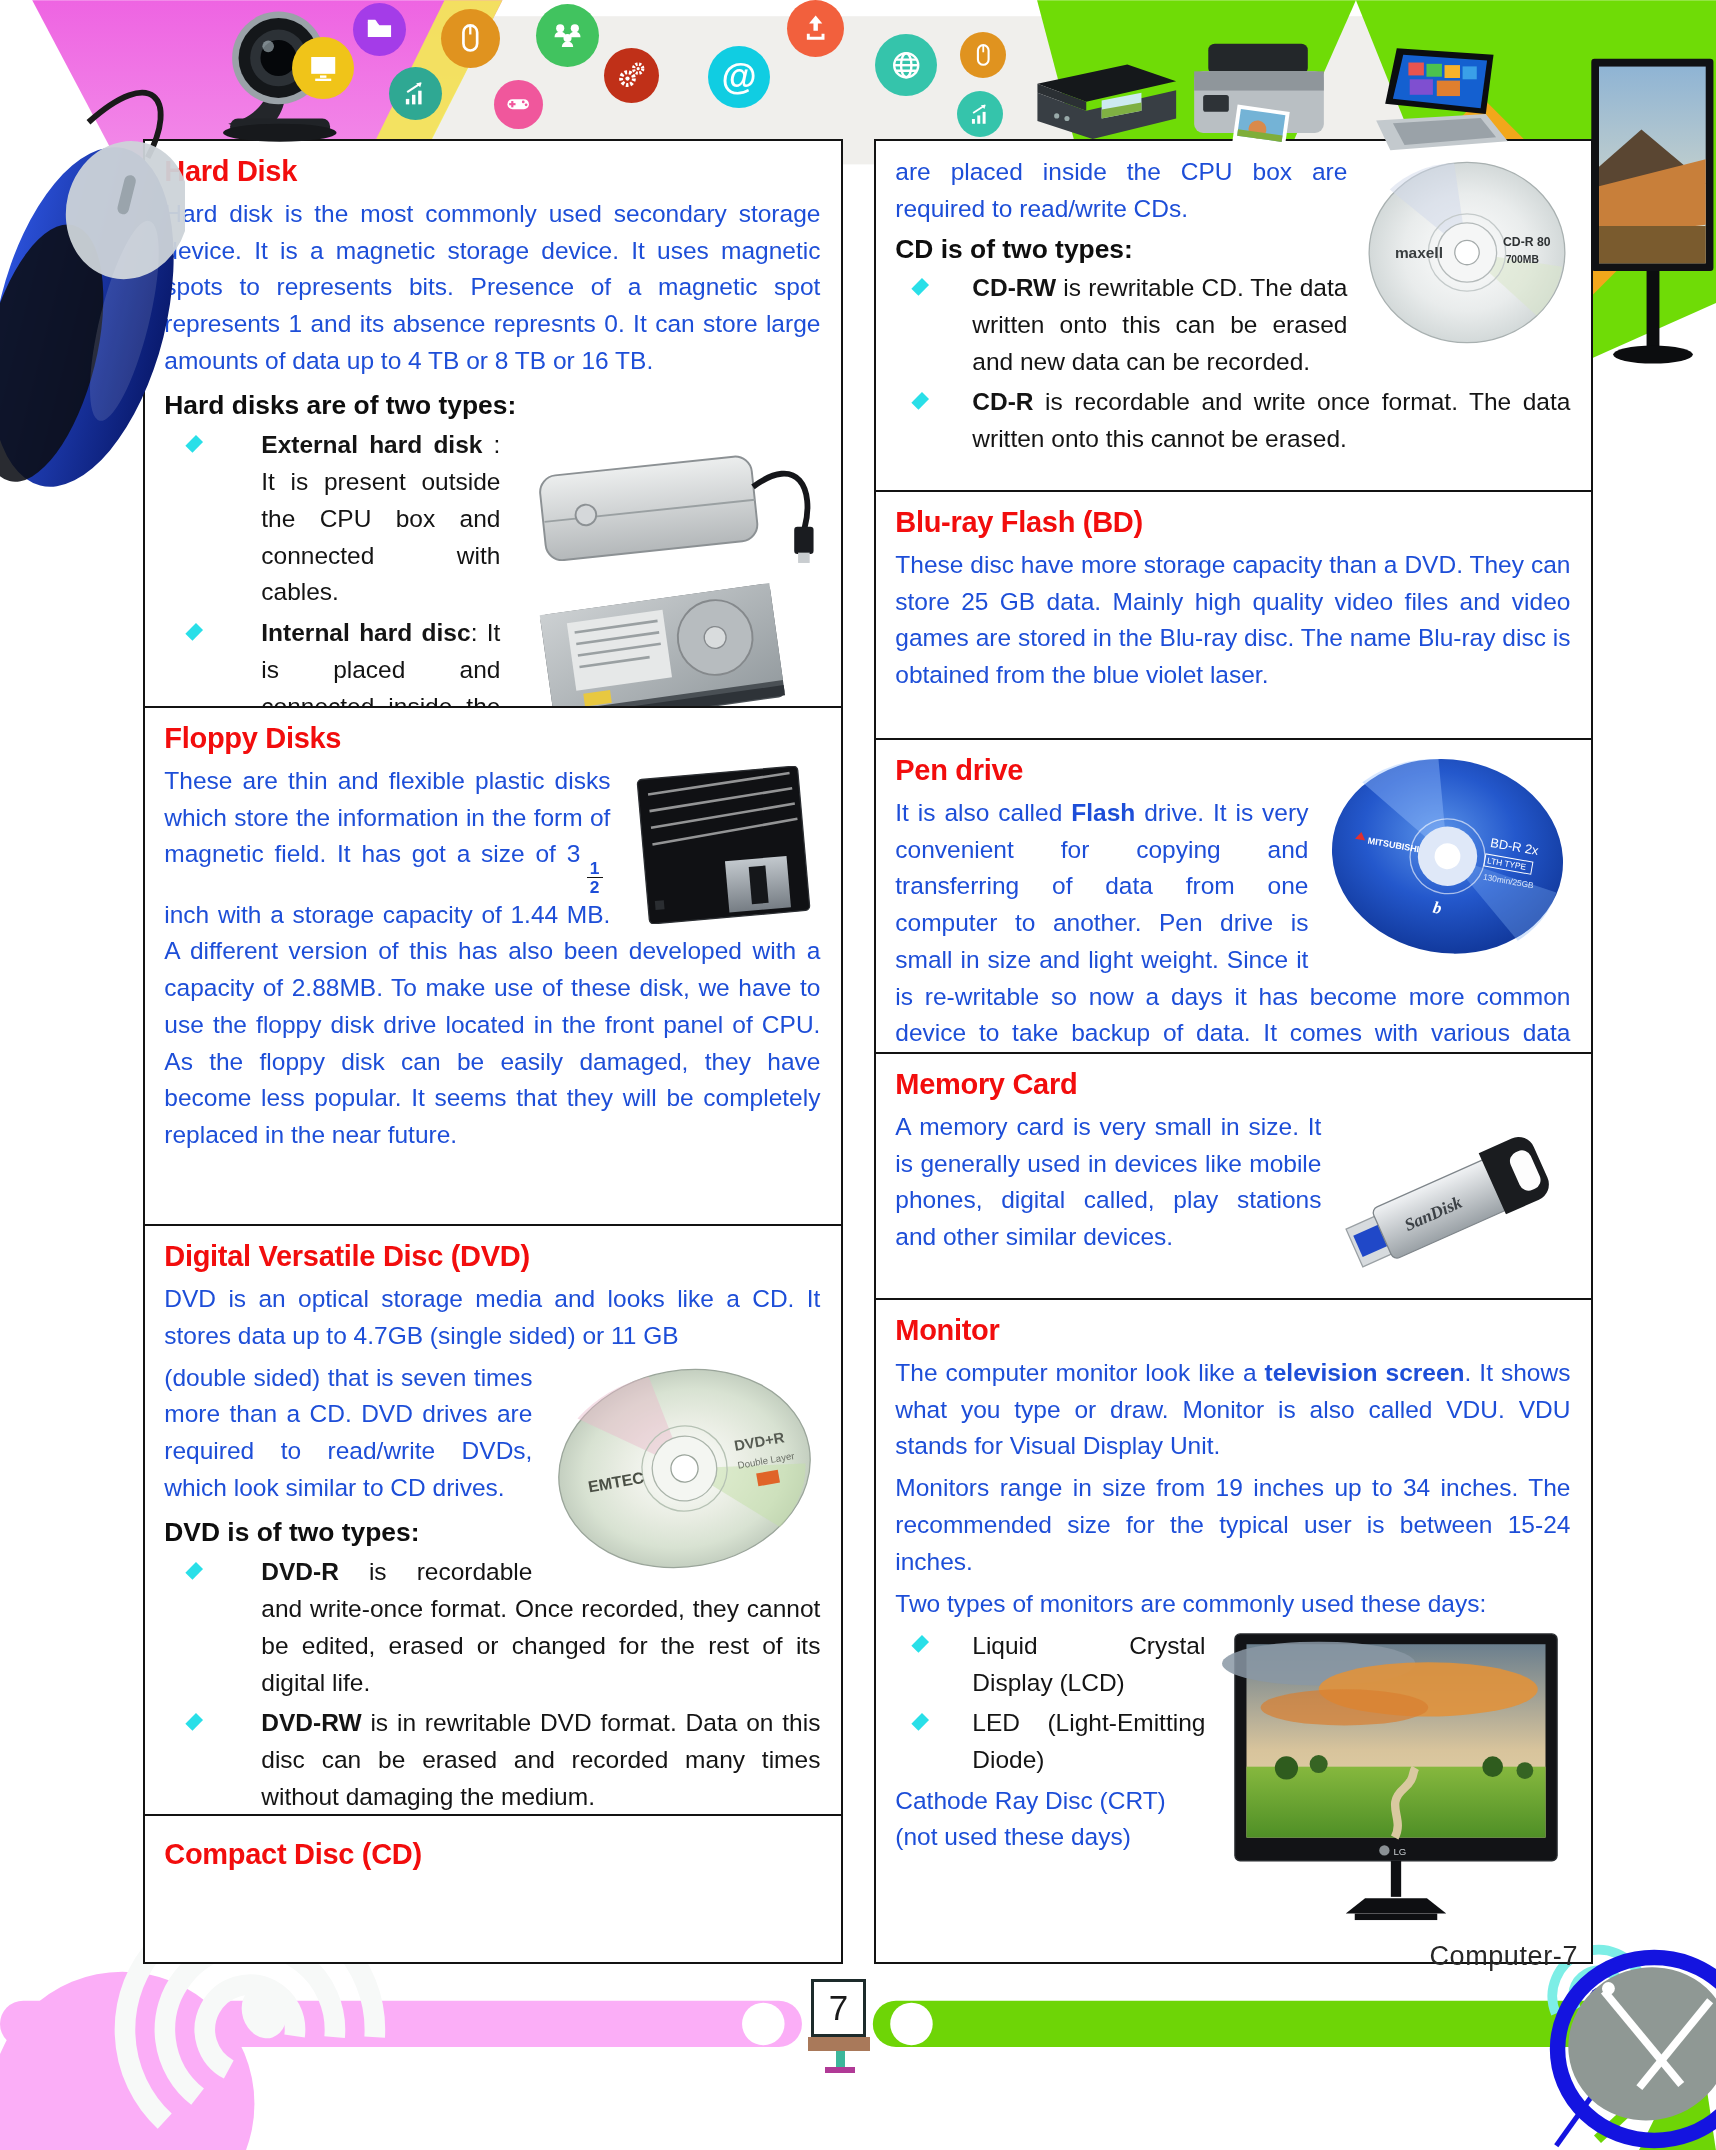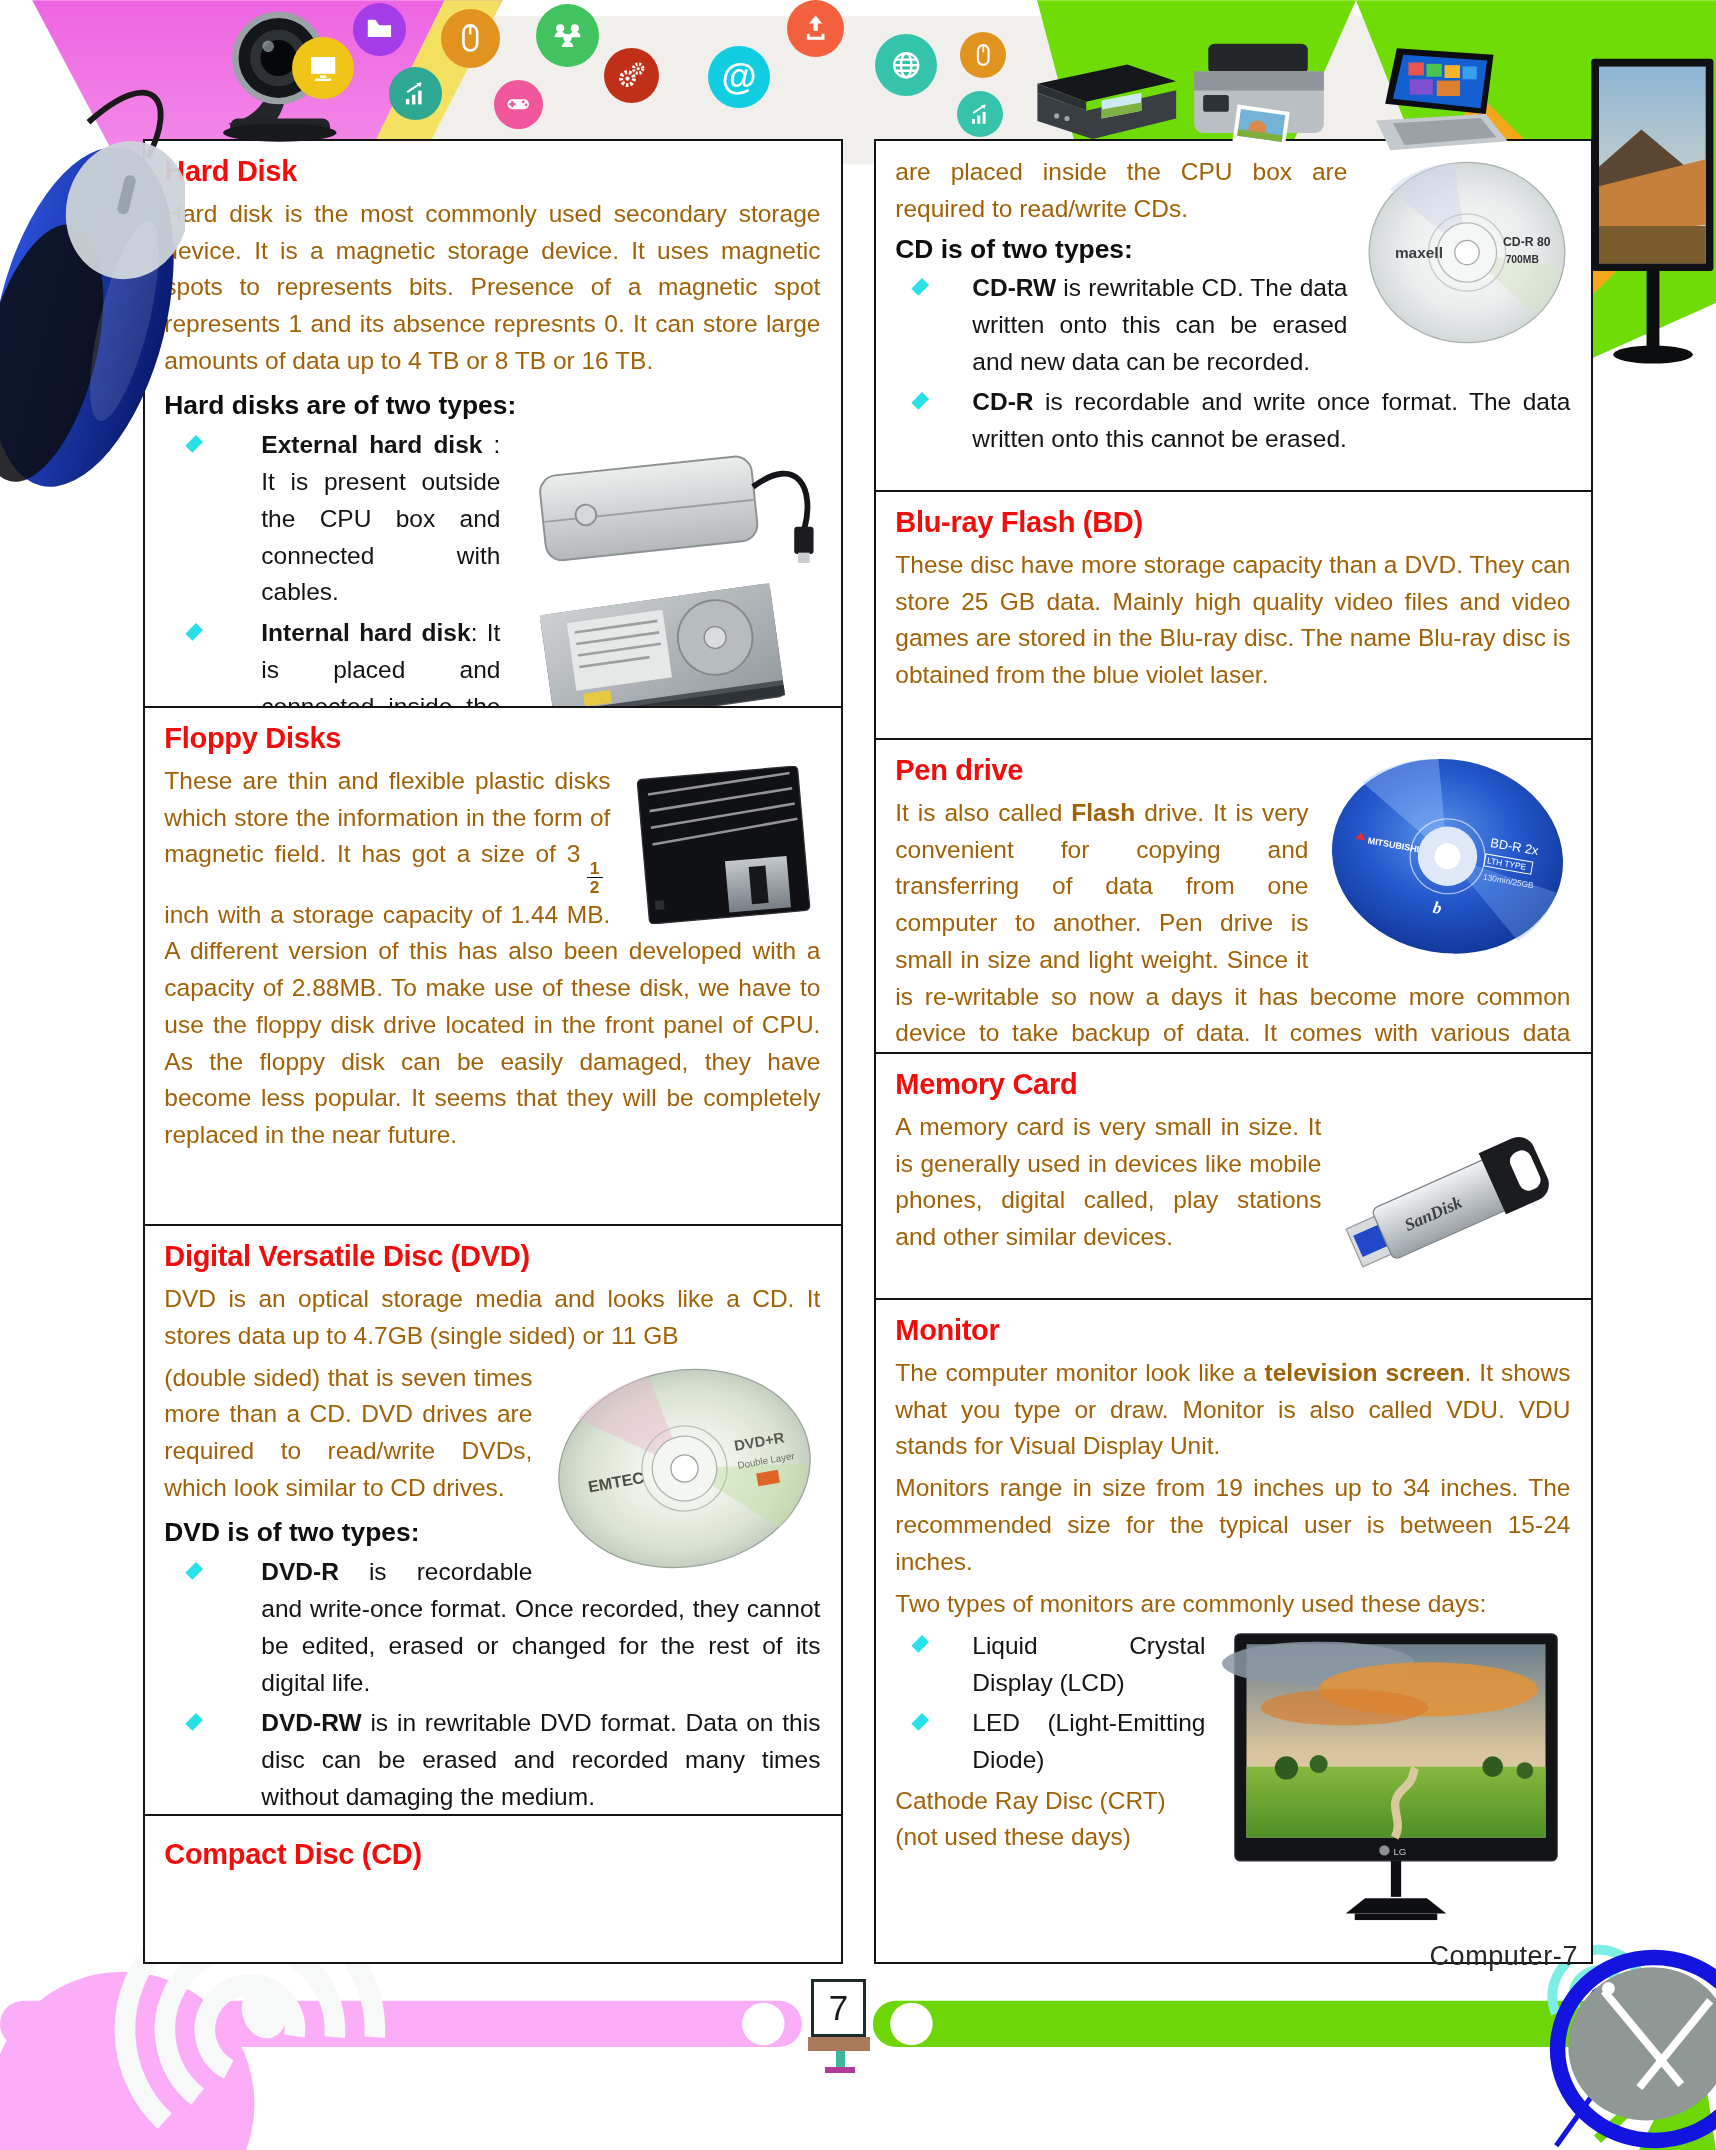--- a/index.html
+++ b/index.html
@@ -5,21 +5,21 @@
   html,body{margin:0;padding:0;background:#e8e8e8;}
   .page{position:relative;width:1716px;height:2151px;background:#ffffff;overflow:hidden;
         font-family:"Liberation Sans",sans-serif;}
   svg{display:block}
   
   .tbox{position:absolute;background:#fff;border:2.6px solid #131313;box-sizing:border-box;
         padding:13px 20.6px 5.2px 19.3px;overflow:hidden;z-index:2;}
   .lcol{left:143px;width:700px;}
   .rcol{left:874px;width:719px;}
   .title{font-size:29px;font-weight:700;color:#f20d0d;margin:1.3px 0 7.7px;letter-spacing:-0.3px;}
-  .body{font-size:24.5px;line-height:1.5;color:#a16207;text-align:justify;margin:0 0 5.2px;}
+  .body{font-size:24.5px;line-height:1.5;color:#1d4ed8;text-align:justify;margin:0 0 5.2px;}
   .subhead{font-size:26.4px;font-weight:700;color:#0e0e0e;margin:10.3px 0 6.4px;}
   .bullet{position:relative;margin:0 0 3.9px 97px;font-size:24.5px;line-height:1.5;
           color:#141414;text-align:justify;}
   .rcol .bullet{margin-left:77px;}
   .bullet b{font-weight:700;}
   .dmark{position:absolute;left:-72px;top:11.6px;width:10.3px;height:10.3px;background:#29dfe8;
          transform:rotate(45deg) scaleY(1.5);}
   .rcol .dmark{left:-57px;}
   .figr{float:right;margin:2.6px 0 6.4px 17px;}
   .frac{display:inline-flex;flex-direction:column;align-items:center;vertical-align:-11.6px;
@@ -280,21 +280,21 @@
           <rect x="45" y="200" width="360" height="16" fill="#2e3338"></rect>
         </g>
       </svg>
     </div>
     <div class="bullet">
       <span class="dmark"></span>
       <b>External hard disk</b><span> : It is present outside the CPU box and connected with cables.</span>
     </div>
     <div class="bullet">
       <span class="dmark"></span>
-      <b>Internal hard disk</b><span>: It is placed and connected inside the CPU box.</span>
+      <b>Internal hard disc</b><span>: It is placed and connected inside the CPU box.</span>
     </div>
   </div>
 
   <div class="tbox lcol" style="top:706px;height:521px">
     <div class="title">Floppy Disks</div>
     <div class="figr">
       <svg width="193" height="158" viewBox="0 0 300 245">
         <defs>
             <linearGradient id="shut" x1="0" y1="0" x2="0" y2="1">
           <stop offset="0" stop-color="#c2c8cd"></stop>

